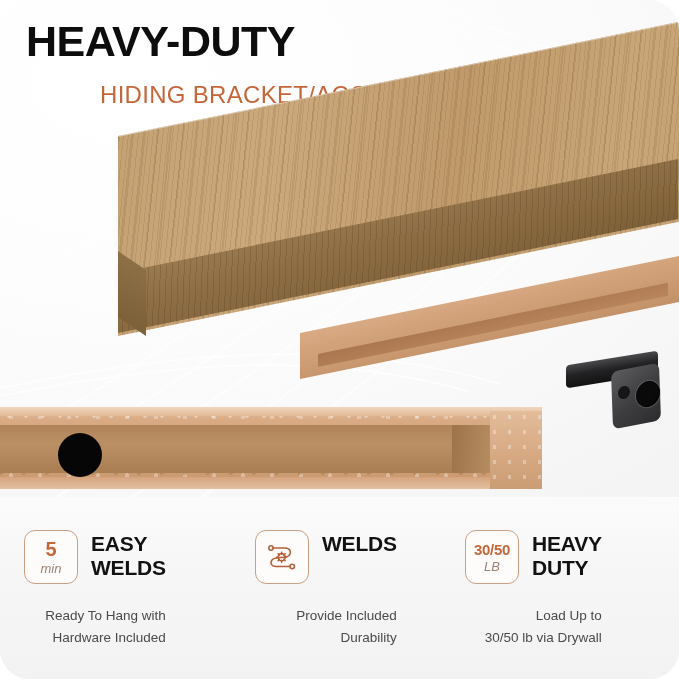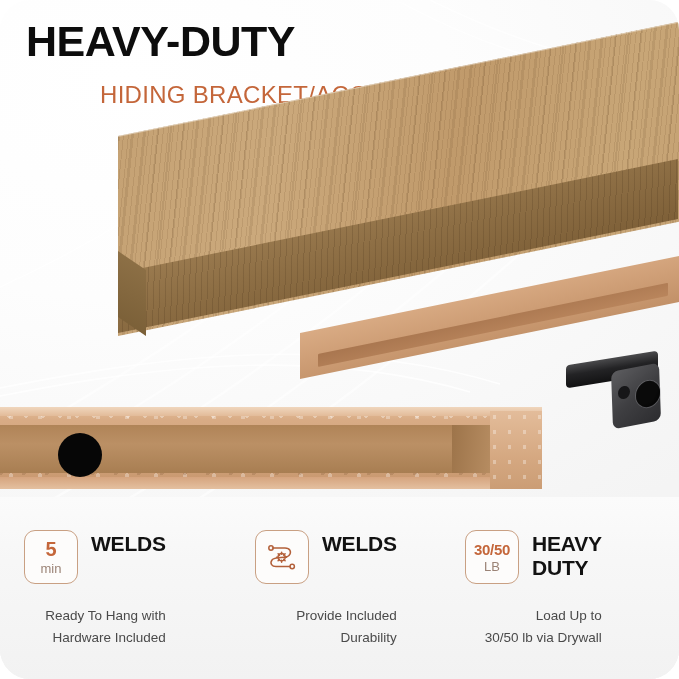--- a/index.html
+++ b/index.html
@@ -171,21 +171,21 @@
   .badge {
     width:54px; height:54px; flex:0 0 54px;
     border:1.4px solid #c9a083; border-radius:11px;
     background:#fdfcfb;
     display:flex; flex-direction:column;
     align-items:center; justify-content:center;
     line-height:1;
   }
   .badge-num { font-size:20px; font-weight:bold; color:#c4663a; letter-spacing:-0.3px; }
   .badge-num.small { font-size:15px; }
-  .badge-unit { font-size:13px; color:#9b8376; margin-top:3px; }
+  .badge-unit { font-size:13px; color:#9b8376; margin-top:3px;font-style:italic; }
   .badge-icon { display:block; }
 
   .feat-title {
     font-size:21px; font-weight:bold; color:#121212;
     line-height:1.16; letter-spacing:-0.2px; padding-top:2px;
   }
   .feat-title .deg { font-size:14px; vertical-align:super; font-weight:bold; }
   .feat-desc {
     margin-top:21px; font-size:13.5px; color:#4a4a4a;
     line-height:1.62; white-space:nowrap;text-align:right;
@@ -251,20 +251,21 @@
 
   <div class="features">
 
     <div class="feat feat-1">
       <div class="feat-head">
         <div class="badge">
           <span class="badge-num">5</span>
           <span class="badge-unit">min</span>
         </div>
         <div class="feat-title">
+          <div>EASY</div>
           <div>WELDS</div>
         </div>
       </div>
       <div class="feat-desc">
         <div>Ready To Hang with</div>
         <div>Hardware Included</div>
       </div>
     </div>
 
     <div class="feat feat-2">

